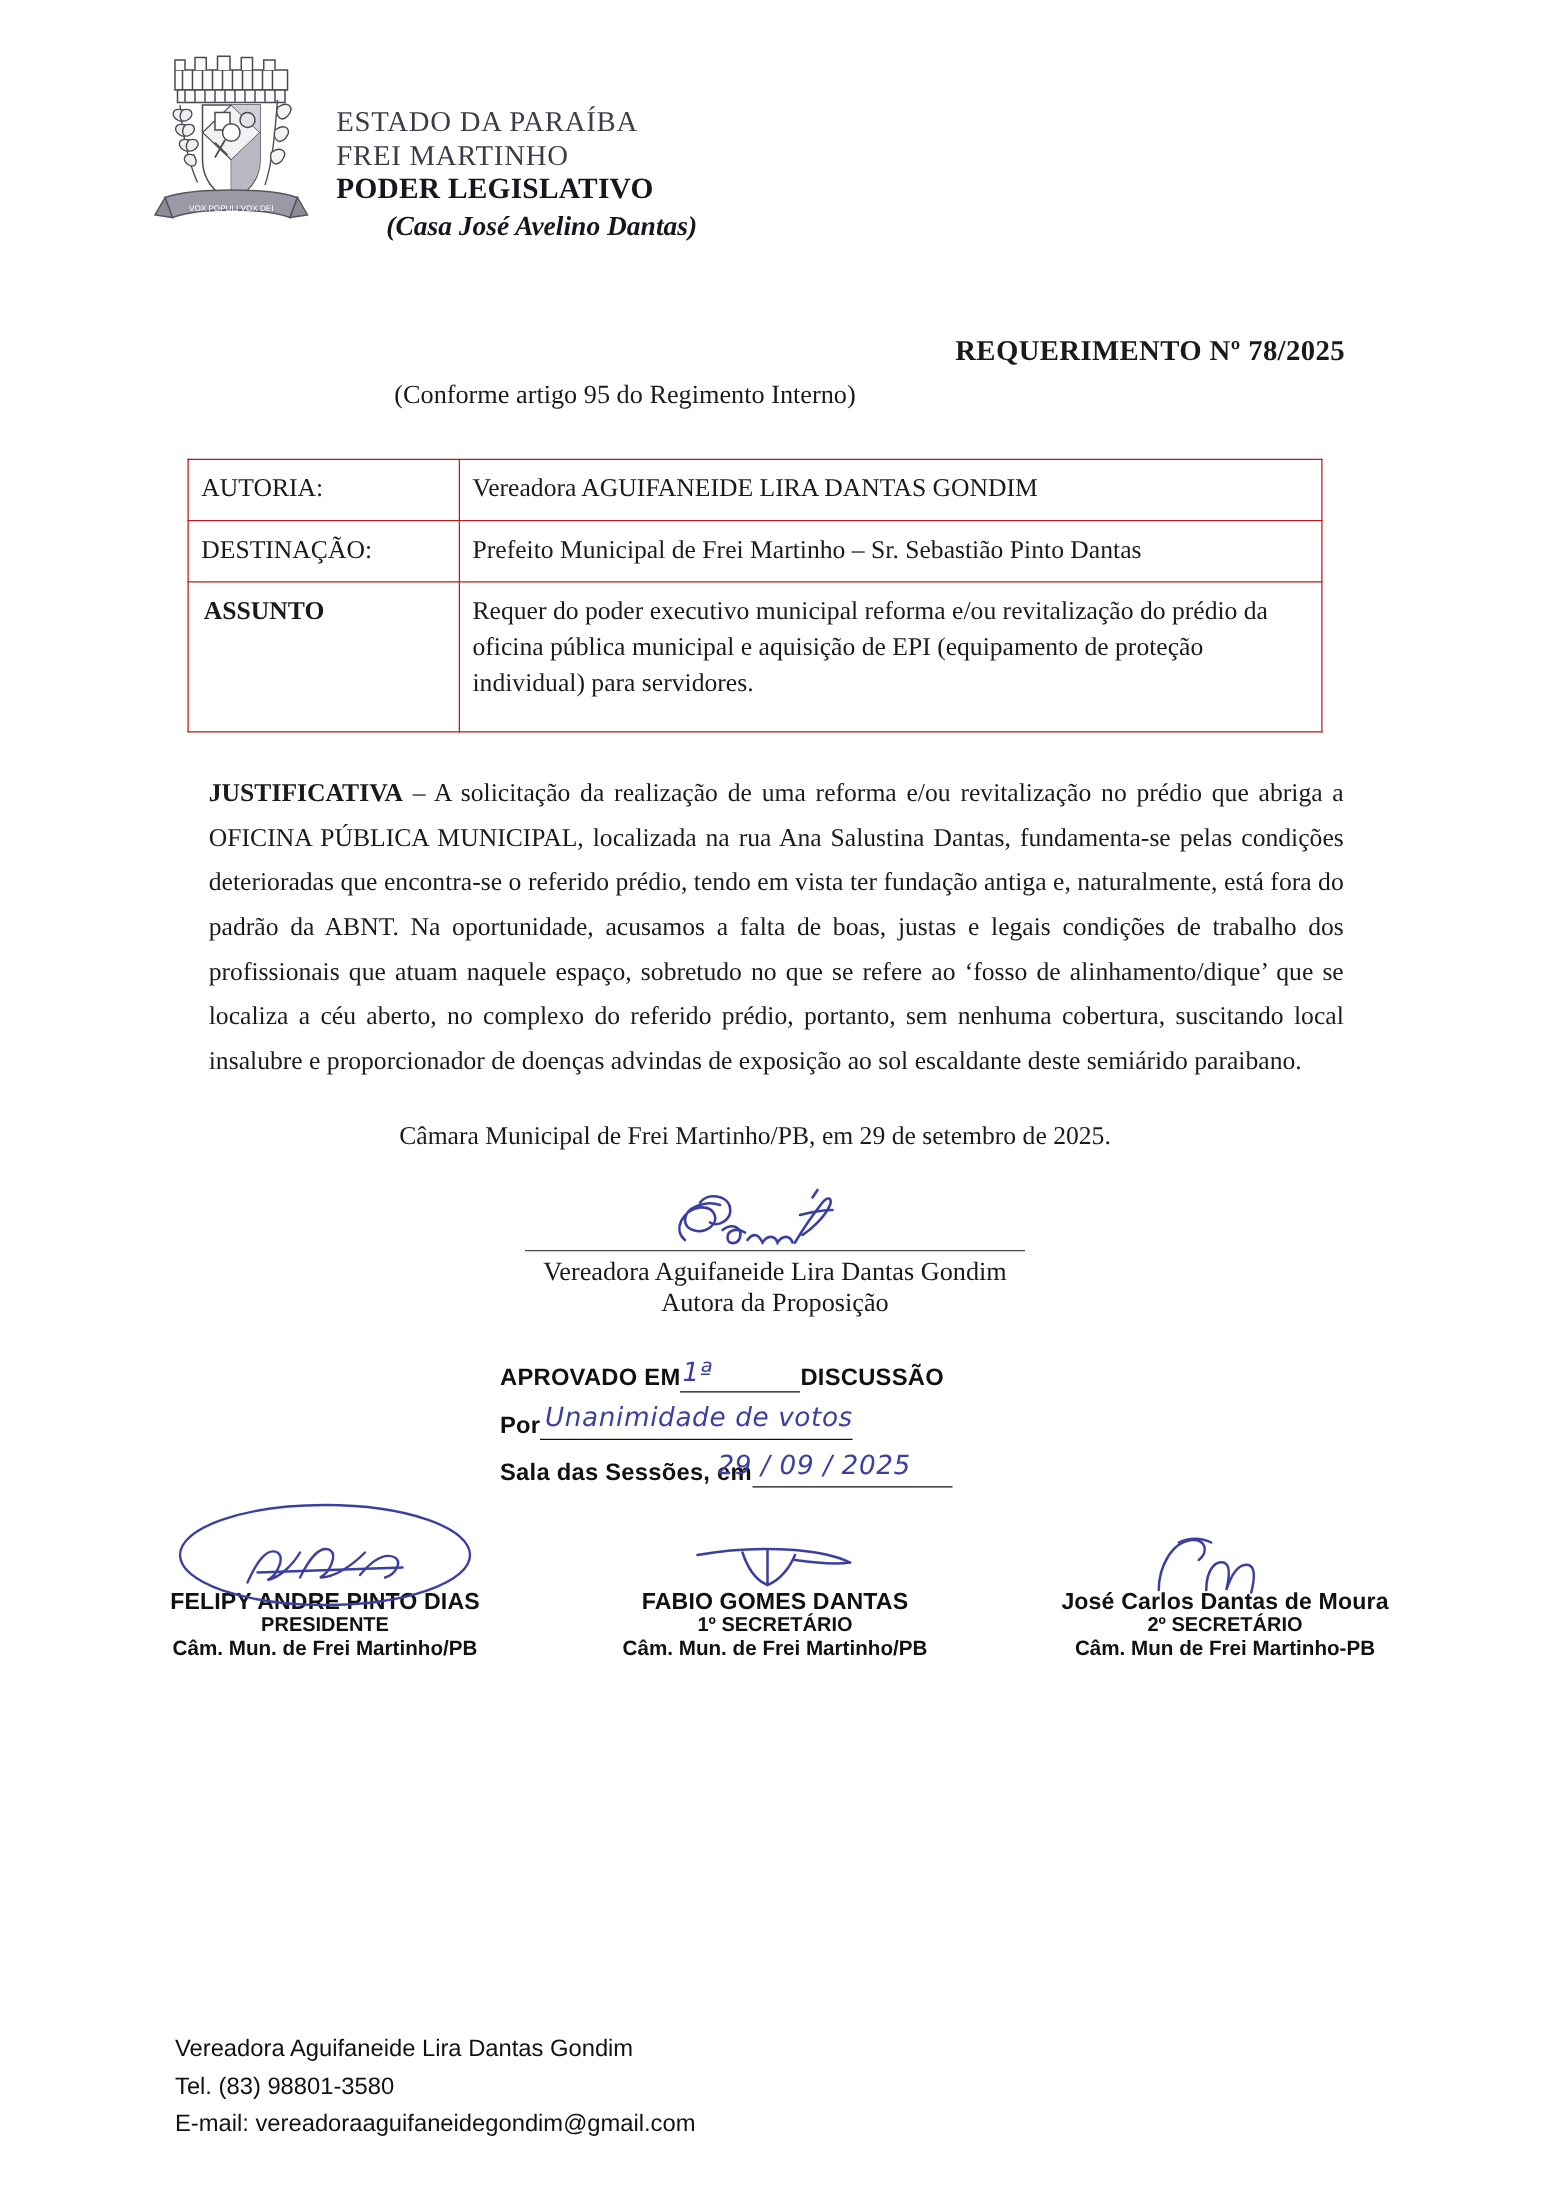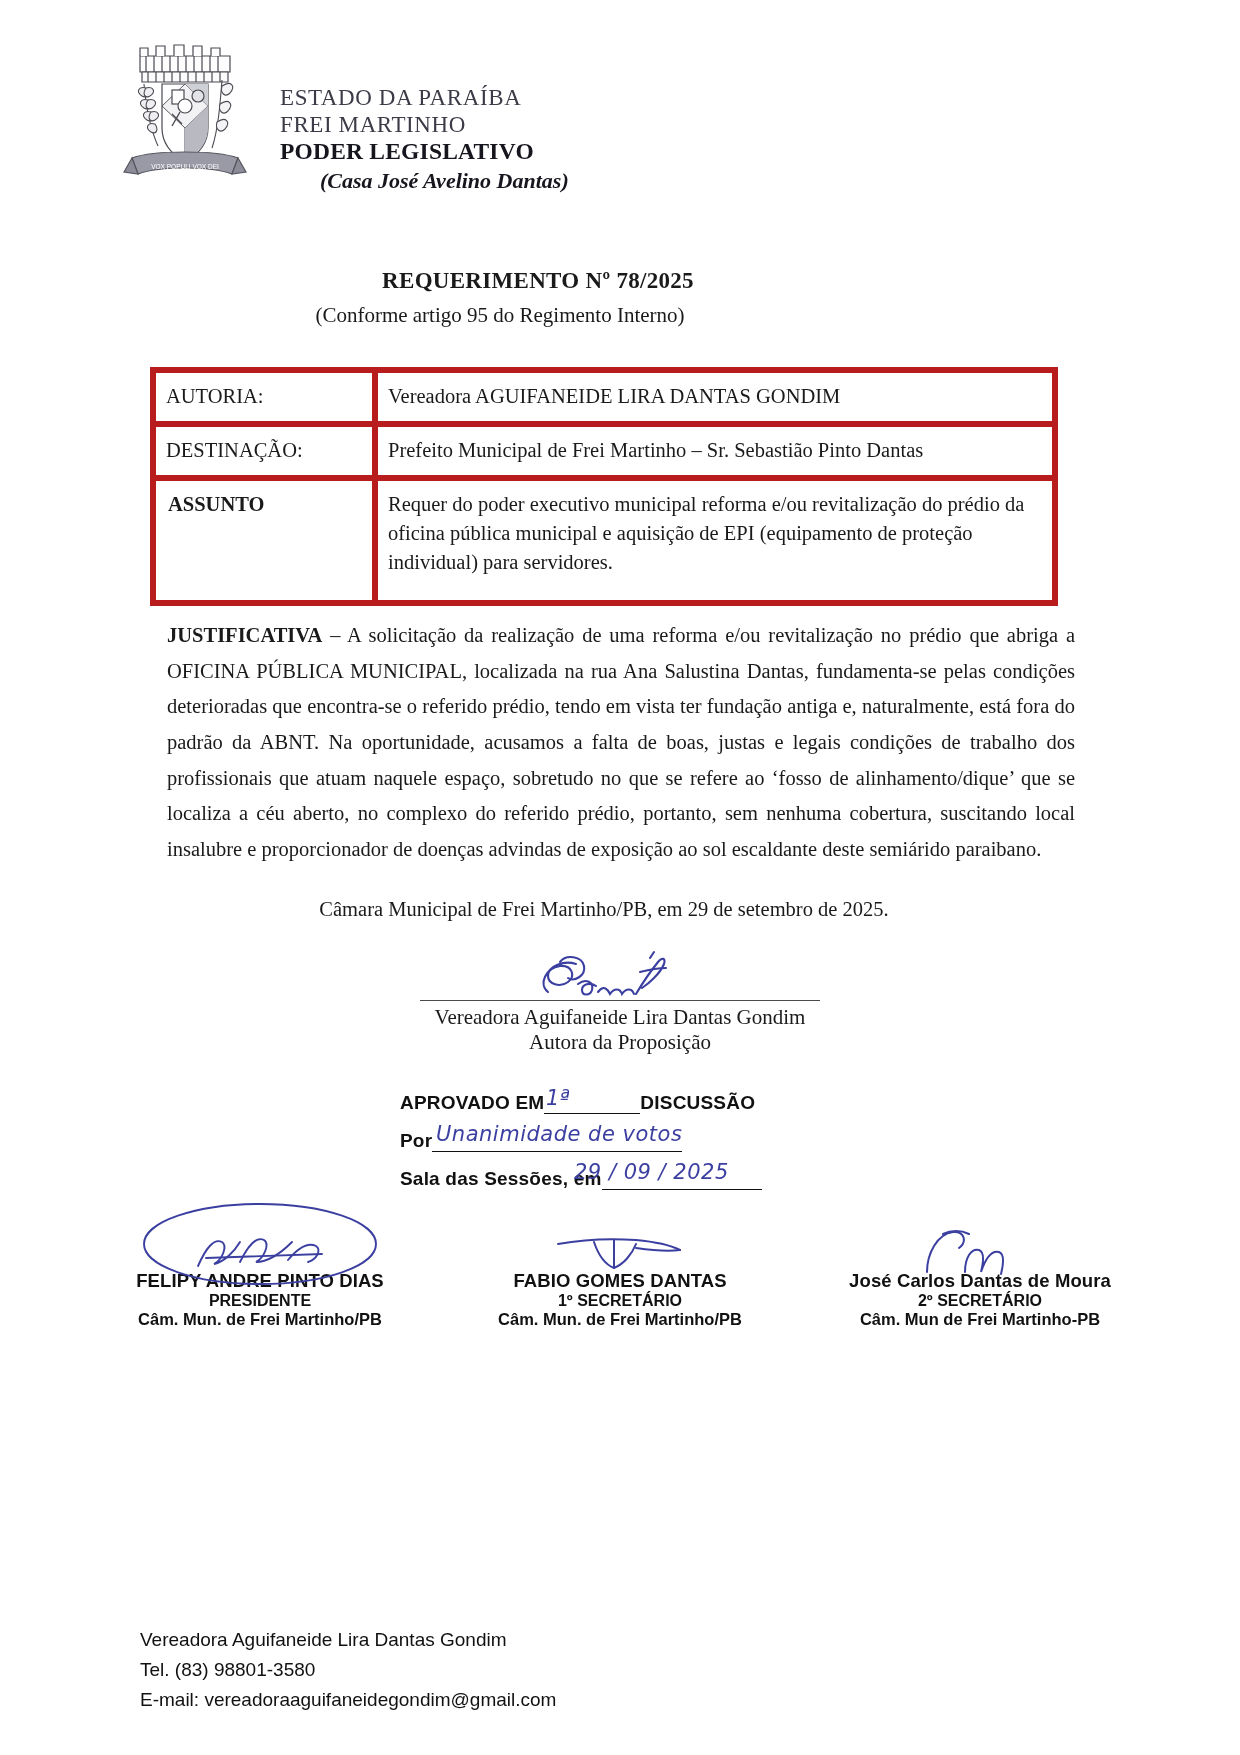--- a/index.html
+++ b/index.html
@@ -33,21 +33,21 @@
   }
   .crest {
     width: 150px;
     height: 155px;
     flex: 0 0 150px;
     position: relative;
   }
   .crest svg { display: block; }
 
   .header-text {
-    margin-left: 20px;
+    margin-left: 9px;
     padding-top: 62px;
     line-height: 1.18;
   }
   .hl1, .hl2 {
     font-size: 23px;
     letter-spacing: .6px;
     color: #3c3c48;
     font-weight: 400;
   }
   .hl3 {
@@ -72,21 +72,21 @@
     margin-left: 40px;
     margin-top: 2px;
   }
 
   
   .doc-title {
     position: absolute;
     top: 268px;
     left: 0;
     width: 1076px;
-    text-align: center;
+    text-align: right;
     font-size: 23px;
     font-weight: bold;
     letter-spacing: .3px;
   }
   .doc-subtitle {
     position: absolute;
     top: 303px;
     left: 0;
     width: 1000px;
     text-align: center;
@@ -96,21 +96,21 @@
   
   .info-table {
     position: absolute;
     top: 367px;
     left: 150px;
     width: 908px;
     border-collapse: collapse;
     table-layout: fixed;
   }
   .info-table td {
-    border: 6px solid #b91c1c;
+    border: 1px solid #b91c1c;
     padding: 9px 10px 10px 10px;
     font-size: 20.5px;
     vertical-align: top;
     line-height: 1.42;
   }
   .info-table td.label {
     width: 196px;
     white-space: nowrap;
   }
   .info-table td.label.bold { font-weight: bold; padding-left: 12px; }

